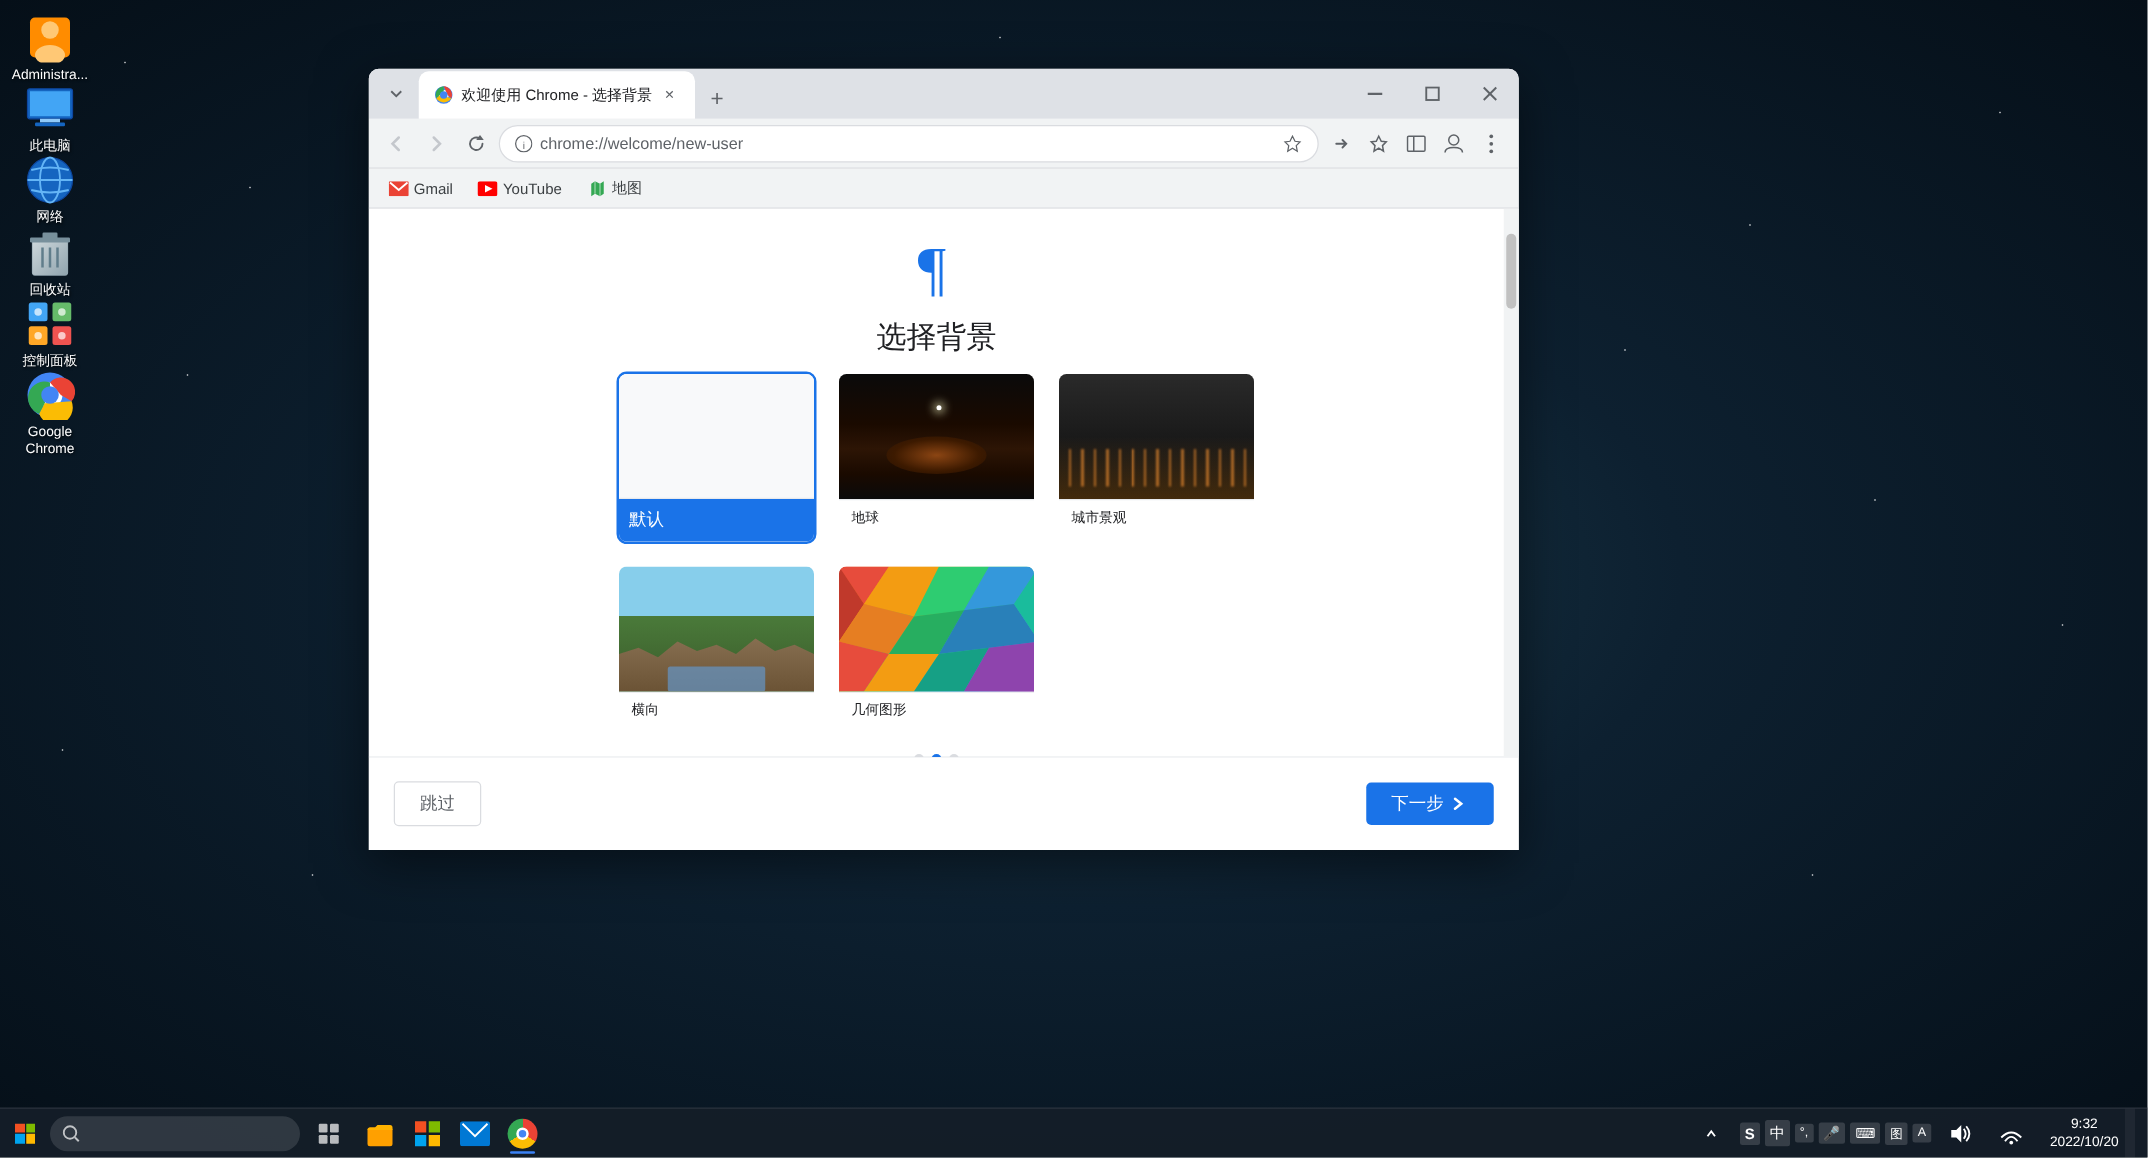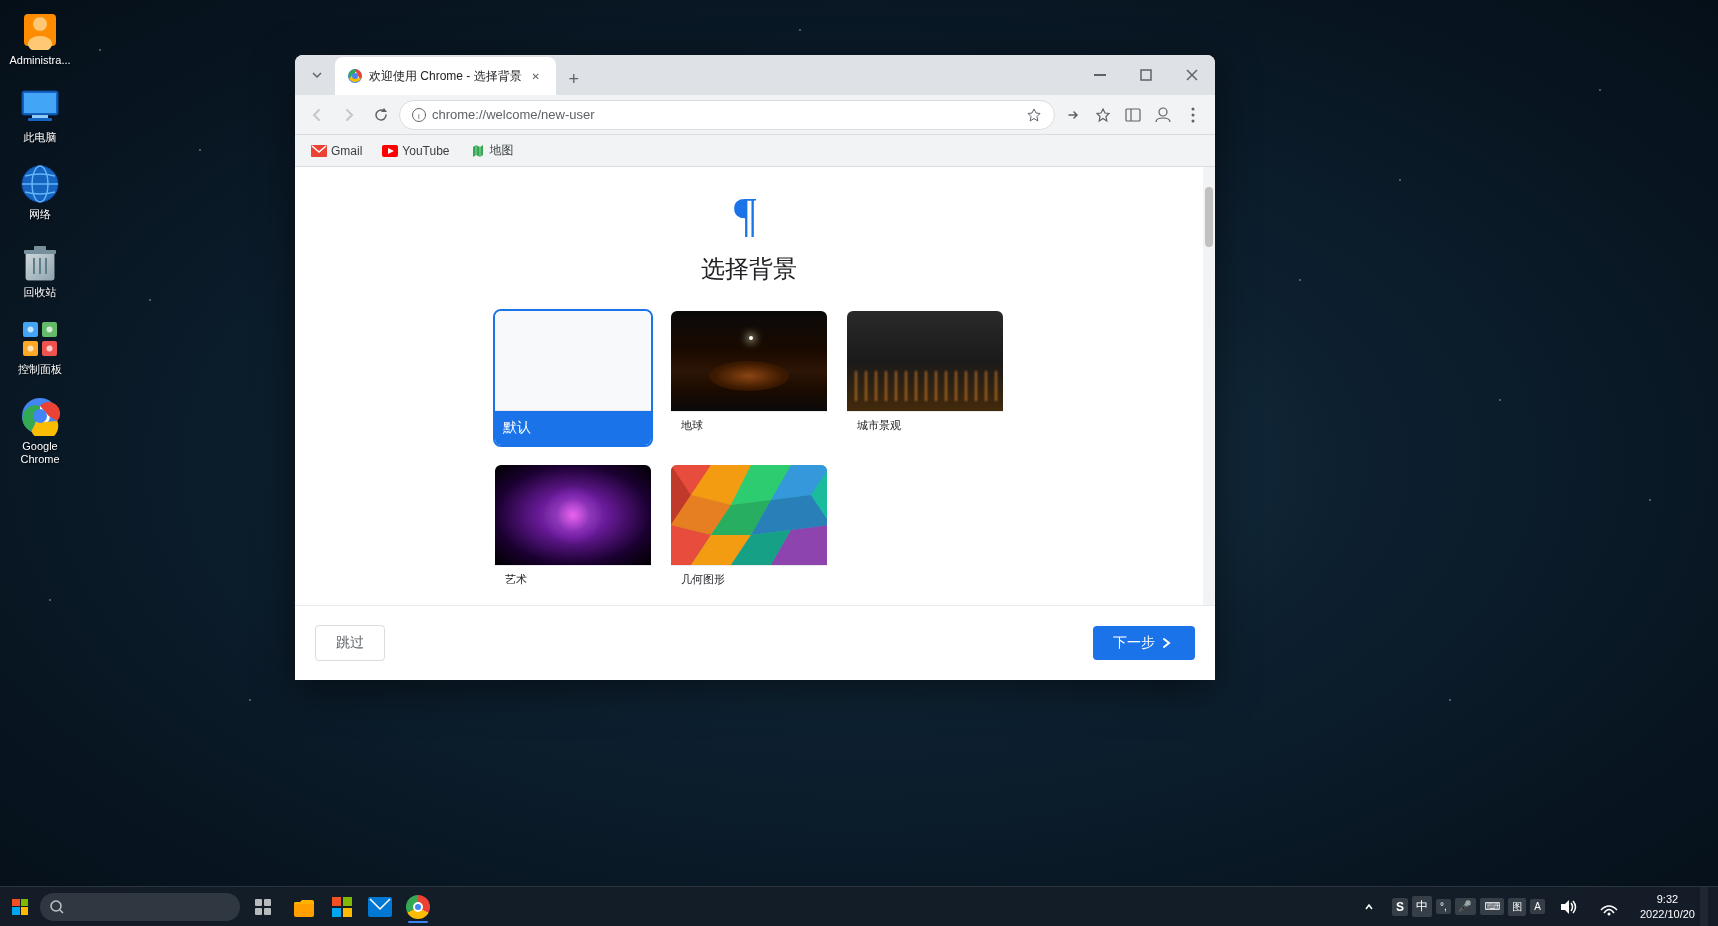--- a/index.html
+++ b/index.html
@@ -45,21 +45,20 @@
     
     .desktop-icons {
       position: absolute;
       top: 0;
       left: 0;
       width: 80px;
       display: flex;
       flex-direction: column;
       align-items: center;
       padding: 10px 0;
-      gap: 20px;
     }
 
     .desktop-icon {
       display: flex;
       flex-direction: column;
       align-items: center;
       gap: 4px;
       cursor: pointer;
       width: 70px;
     }
@@ -385,21 +384,21 @@
       align-items: center;
       justify-content: center;
       margin-bottom: 16px;
     }
 
     
     .page-title {
       font-size: 24px;
       color: #202124;
       font-weight: 400;
-      margin-bottom: 24px;
+      margin-bottom: 12px;
       text-align: center;
     }
 
     
     .theme-grid {
       display: grid;
       grid-template-columns: repeat(3, 160px);
       gap: 16px;
       margin-bottom: 20px;
     }
@@ -998,27 +997,28 @@
             <div class="theme-card-label cn">地球</div>
           </div>
 
           <div class="theme-card">
             <div class="city-preview">
               <div class="city-lights"></div>
             </div>
             <div class="theme-card-label cn">城市景观</div>
           </div>
 
-
           <div class="theme-card">
-            <div class="galaxy-preview">
-              <div class="galaxy-glow"></div>
+            <div class="landscape-preview">
+              <div class="landscape-rocks"></div>
+              <div class="landscape-water"></div>
             </div>
-            <div class="theme-card-label cn">艺术</div>
+            <div class="theme-card-label cn">横向</div>
           </div>
+
 
           <div class="theme-card">
             <div class="geo-preview">
               <svg width="160" height="100" viewBox="0 0 160 100" style="display:block;">
                 <polygon points="0,0 40,0 20,30" fill="#e74c3c"></polygon>
                 <polygon points="40,0 80,0 60,40 20,30" fill="#f39c12"></polygon>
                 <polygon points="80,0 120,0 100,35 60,40" fill="#2ecc71"></polygon>
                 <polygon points="120,0 160,0 140,30 100,35" fill="#3498db"></polygon>
                 <polygon points="0,0 20,30 0,60" fill="#c0392b"></polygon>
                 <polygon points="20,30 60,40 40,70 0,60" fill="#e67e22"></polygon>

